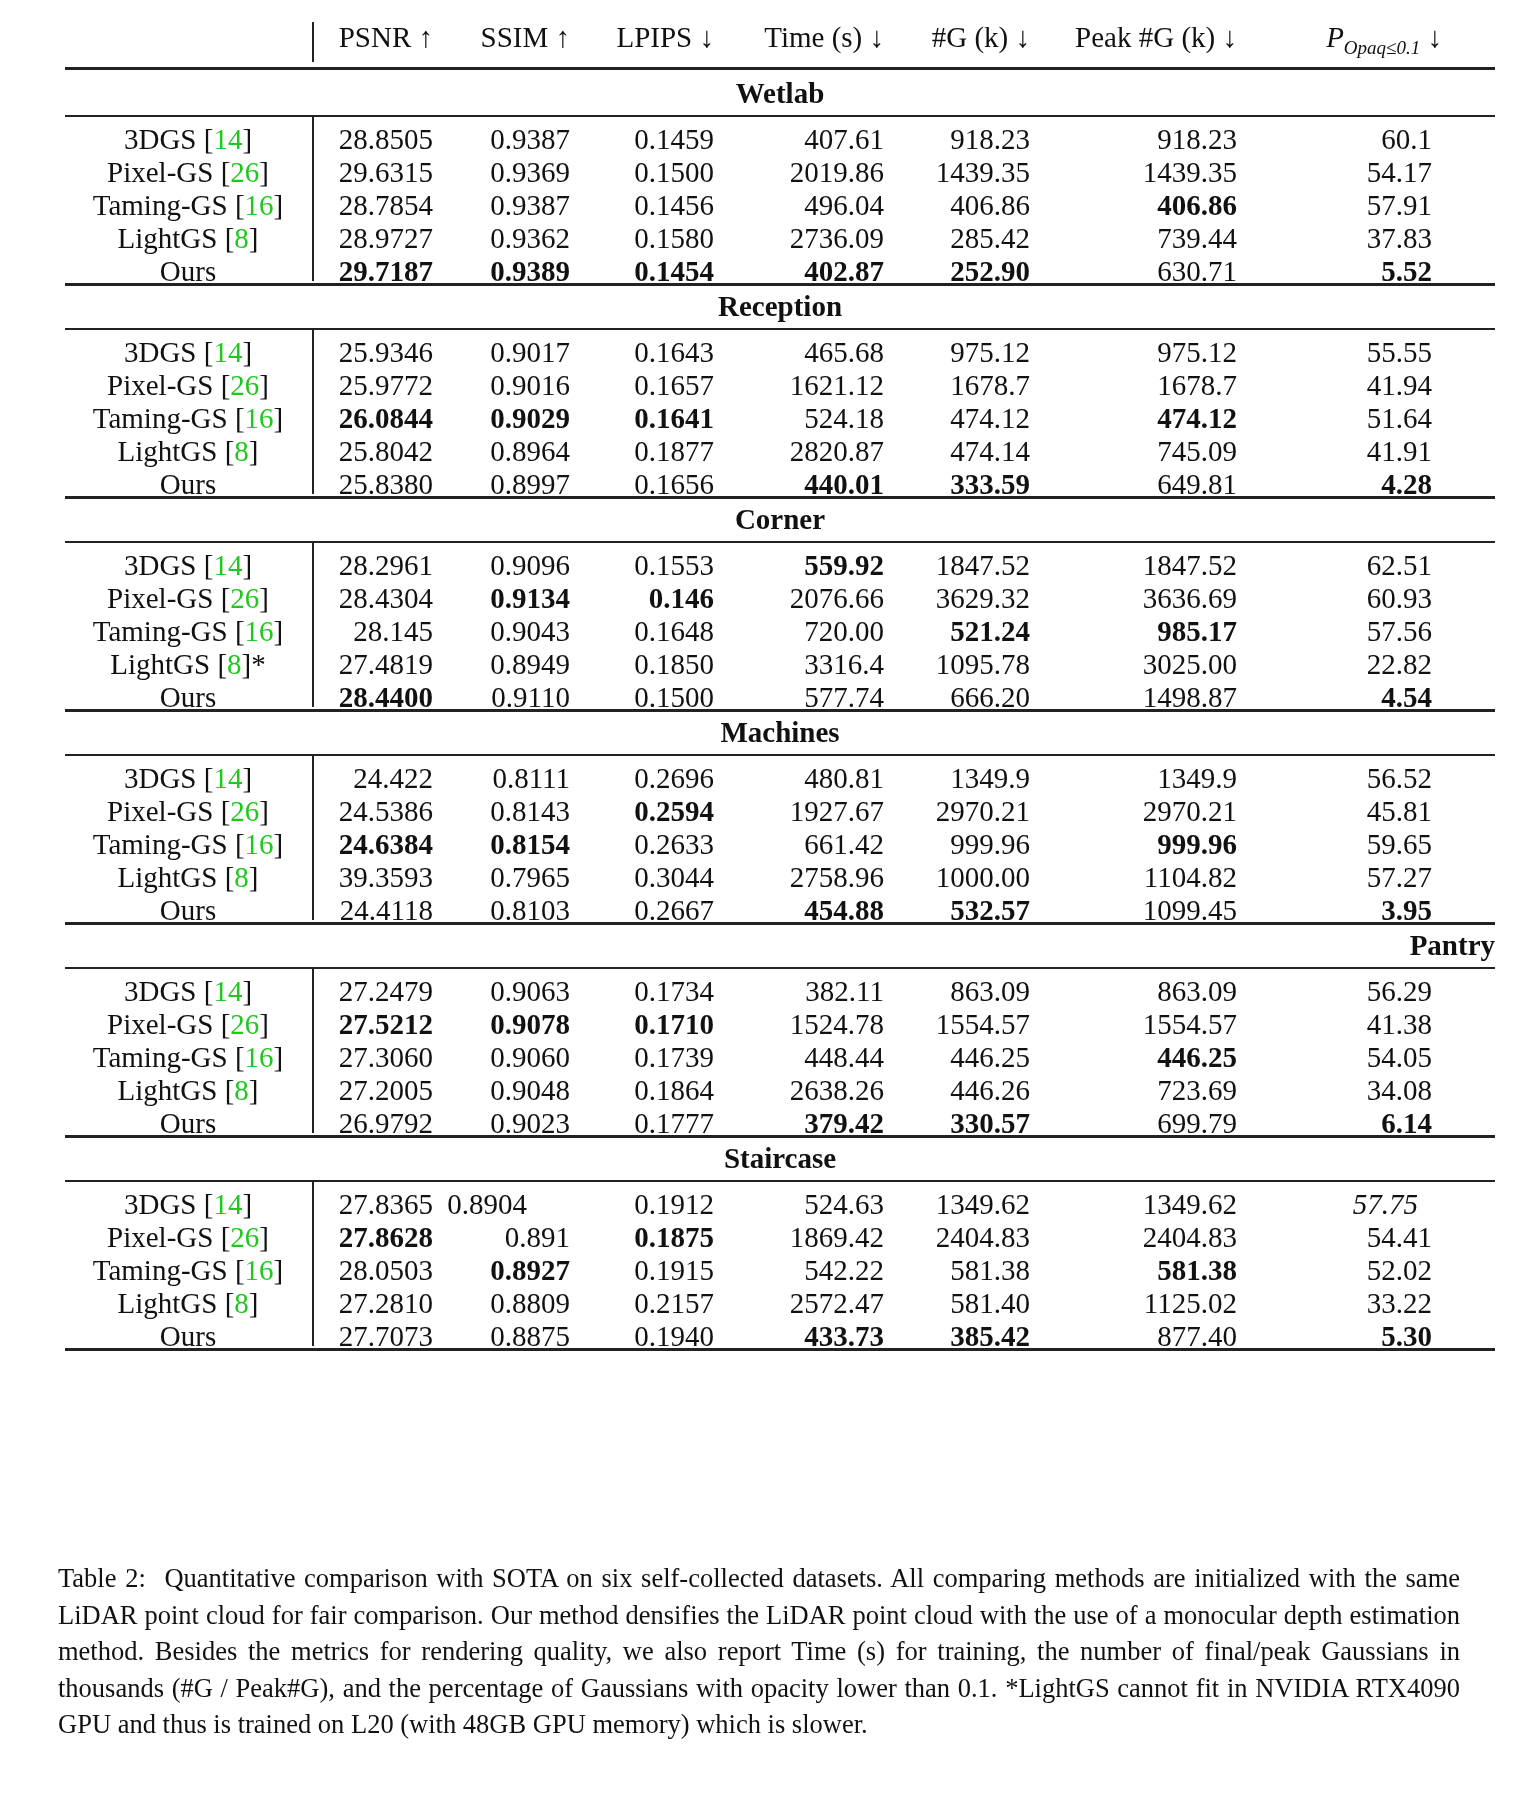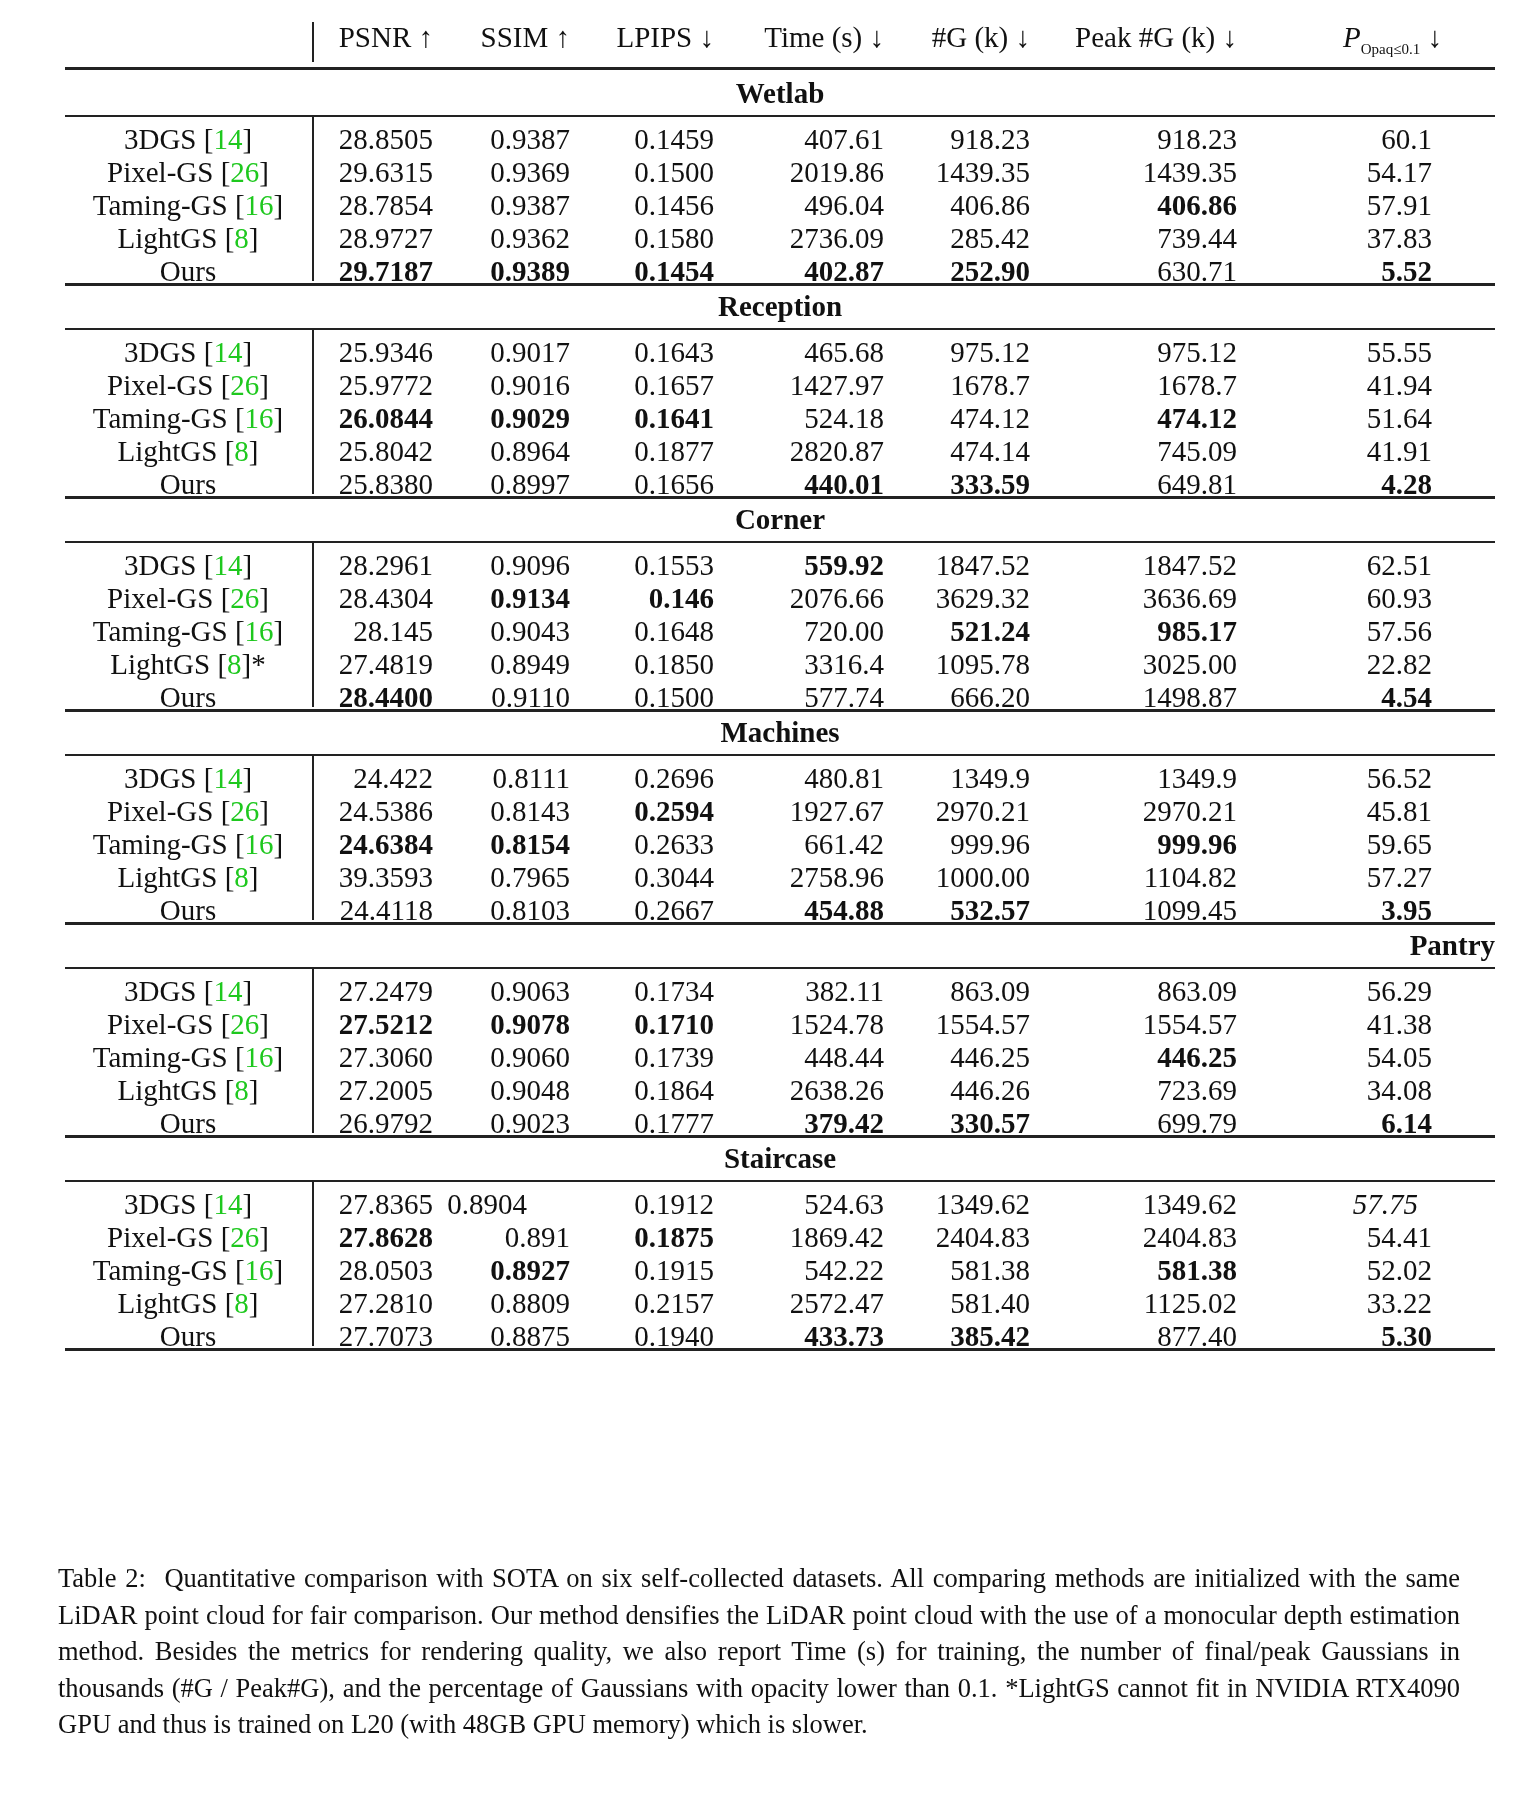--- a/index.html
+++ b/index.html
@@ -10,21 +10,21 @@
   .rule { position:absolute; left:0; width:1430px; background:#222; }
   .vline { position:absolute; left:247px; width:1.5px; background:#222; }
   .cell { position:absolute; white-space:nowrap; font-size:29px; line-height:38px; }
   .r { text-align:right; }
   .c { text-align:center; }
   .b { font-weight:bold; }
   .cite { color:#1ec81e; }
   .sect { position:absolute; left:0; width:1430px; text-align:center; font-weight:bold; font-size:29px; line-height:38px; }
   .caption { position:absolute; left:58px; top:1560px; width:1402px; font-size:26.5px; line-height:36.5px; text-align:justify; }
   .caption .lbl { margin-right:10px; }
-  sub { font-size:15px; }
+  sub { font-size:19px; font-style:italic; }
   .it { font-style:italic; }
 </style>
 </head>
 <body>
 
 <div class="tbl" id="tbl">
   <div class="vline" style="top:22px;height:40px;"></div>
   <div id="hdr" class="hdr">
       <div class="cell r" style="right: 1062px; top: 0px;"><span>PSNR</span><span> ↑</span></div>
       <div class="cell r" style="right: 925px; top: 0px;"><span>SSIM</span><span> ↑</span></div>
@@ -87,21 +87,21 @@
     <div class="cell r" style="right: 925px; top: 333px;">0.9017</div>
     <div class="cell r" style="right: 781px; top: 333px;">0.1643</div>
     <div class="cell r" style="right: 611px; top: 333px;">465.68</div>
     <div class="cell r" style="right: 465px; top: 333px;">975.12</div>
     <div class="cell r" style="right: 258px; top: 333px;">975.12</div>
     <div class="cell r" style="right: 63px; top: 333px;">55.55</div>
     <div class="cell c" style="left: 3px; width: 240px; top: 366px;"><span>Pixel-GS</span> [<span class="cite" style="color: rgb(30, 200, 30);">26</span>]</div>
     <div class="cell r" style="right: 1062px; top: 366px;">25.9772</div>
     <div class="cell r" style="right: 925px; top: 366px;">0.9016</div>
     <div class="cell r" style="right: 781px; top: 366px;">0.1657</div>
-    <div class="cell r" style="right: 611px; top: 366px;">1427.97</div>
+    <div class="cell r" style="right: 611px; top: 366px;">1621.12</div>
     <div class="cell r" style="right: 465px; top: 366px;">1678.7</div>
     <div class="cell r" style="right: 258px; top: 366px;">1678.7</div>
     <div class="cell r" style="right: 63px; top: 366px;">41.94</div>
     <div class="cell c" style="left: 3px; width: 240px; top: 399px;"><span>Taming-GS</span> [<span class="cite" style="color: rgb(30, 200, 30);">16</span>]</div>
     <div class="cell r b" style="right: 1062px; top: 399px;">26.0844</div>
     <div class="cell r b" style="right: 925px; top: 399px;">0.9029</div>
     <div class="cell r b" style="right: 781px; top: 399px;">0.1641</div>
     <div class="cell r" style="right: 611px; top: 399px;">524.18</div>
     <div class="cell r" style="right: 465px; top: 399px;">474.12</div>
     <div class="cell r b" style="right: 258px; top: 399px;">474.12</div>

